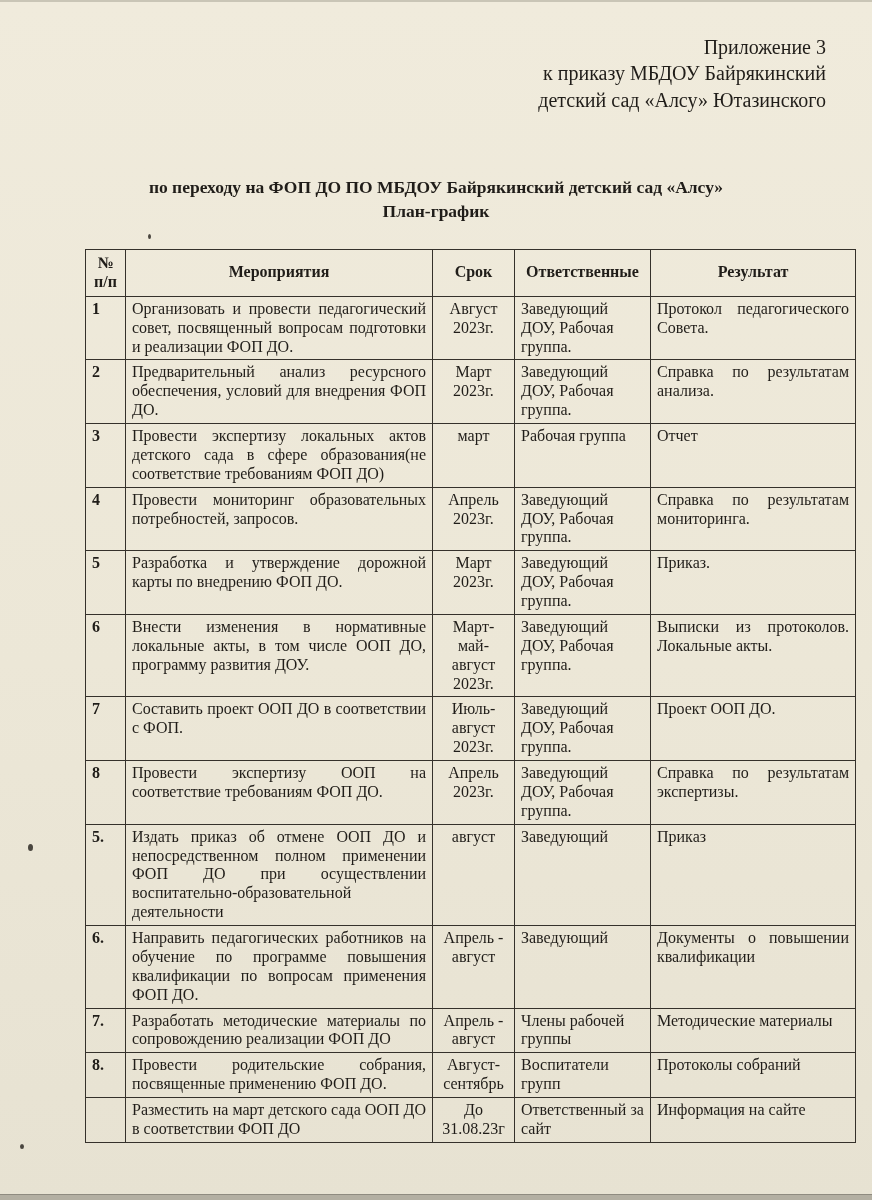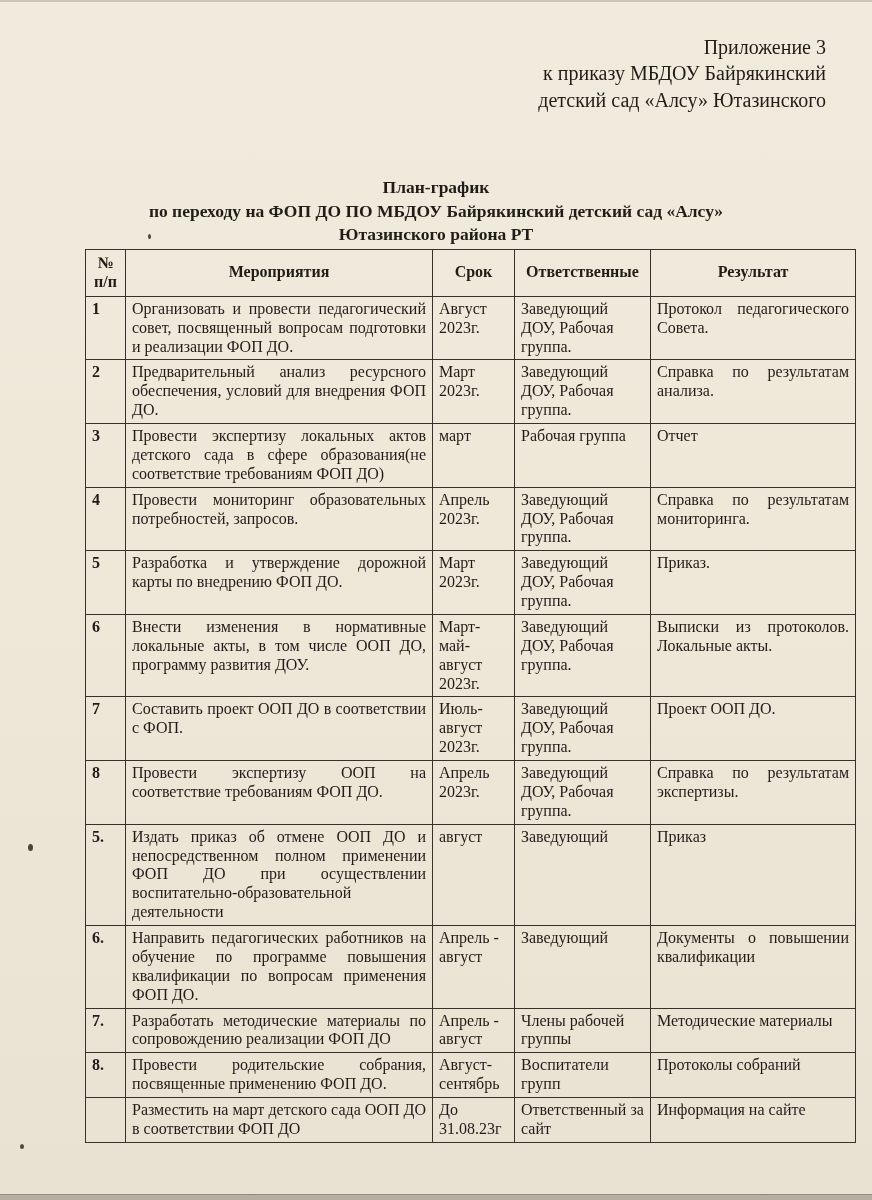--- a/index.html
+++ b/index.html
@@ -51,21 +51,21 @@
     overflow: hidden;
   }
   table.schedule th {
     font-weight: bold;
     text-align: center;
     vertical-align: middle;
     padding: 4px 3px;
   }
   td.num { text-align: left; padding-left: 5px; font-weight: bold; }
   td.act { text-align: justify; }
-  td.term { text-align: left; }
+  td.term { text-align: center; }
   td.resp { text-align: left; }
   td.res { text-align: justify; }
   .bottom-edge {
     position: absolute;
     left: 0; bottom: 0;
     width: 100%; height: 7px;
     background: #b3afa2;
     border-top: 1px solid #8f8b80;
   }
   .speck { position: absolute; background: #4a463f; border-radius: 50%; }
@@ -79,23 +79,22 @@
 
 <div class="page">
 
   <div class="header-block">
     <div>Приложение 3</div>
     <div>к приказу МБДОУ Байрякинский</div>
     <div>детский сад «Алсу» Ютазинского</div>
   </div>
 
   <div class="title-block">
+    <div>по переходу на ФОП ДО ПО МБДОУ Байрякинский детский сад «Алсу»</div>
     <div>План-график</div>
-    <div>по переходу на ФОП ДО ПО МБДОУ Байрякинский детский сад «Алсу»</div>
-    <div>Ютазинского района РТ</div>
   </div>
 
   <table class="schedule">
     <colgroup>
       <col style="width:40px">
       <col style="width:307px">
       <col style="width:82px">
       <col style="width:136px">
       <col style="width:205px">
     </colgroup>

